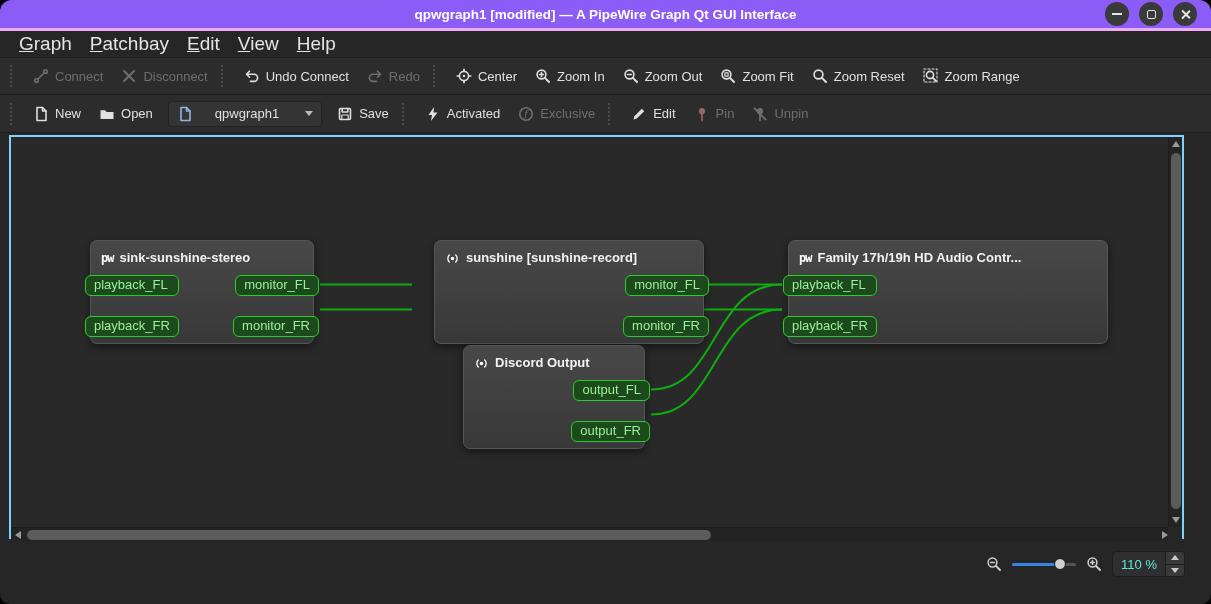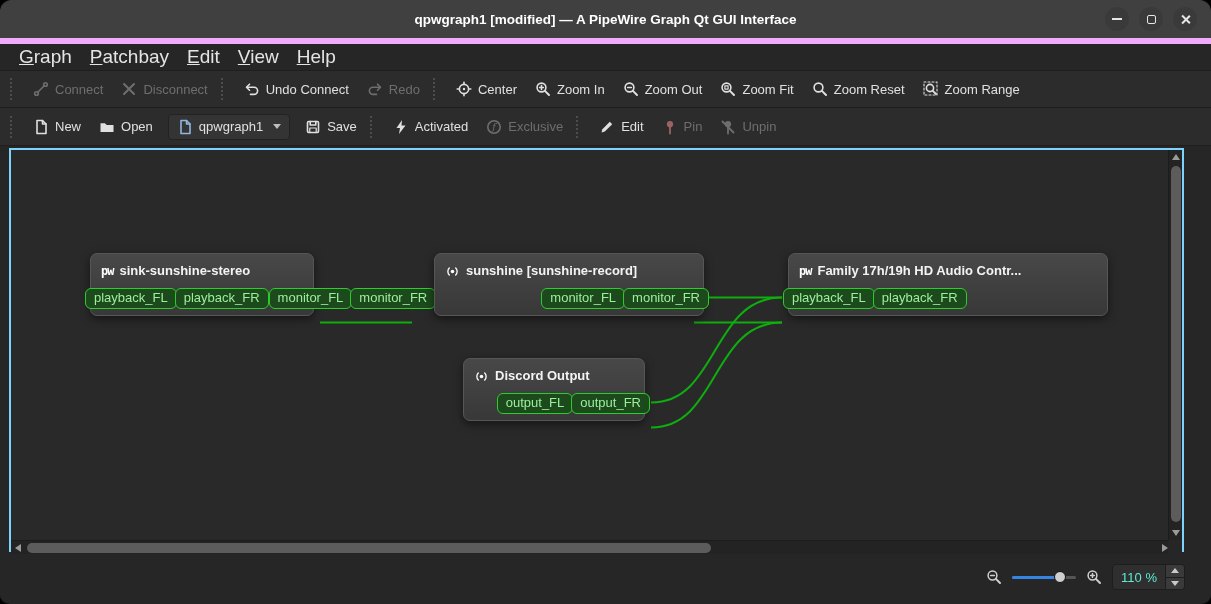--- a/index.html
+++ b/index.html
@@ -3,21 +3,21 @@
 <meta charset="utf-8">
 <style>
   * { margin:0; padding:0; box-sizing:border-box; }
   html,body { background:#000; font-family:"Liberation Sans", sans-serif; }
   .window {
     position:relative; width:1211px; height:604px; background:#262626;
     border-radius:12px 12px 10px 10px; overflow:hidden; color:#e0e0e0;
     box-shadow:0 0 0 1px #0a0a0a;
   }
   
-  .titlebar { height:44px; background:#404040; display:flex; align-items:center; justify-content:center; position:relative; border-bottom:6px solid #f0abfc; }
+  .titlebar { height:31px; background:#8b5cf6; display:flex; align-items:center; justify-content:center; position:relative; border-bottom:3px solid #f0abfc; }
   .titlebar .title { font-size:13.5px; font-weight:bold; color:#ffffff; }
   .win-controls { position:absolute; right:14px; top:0; height:100%; display:flex; align-items:center; gap:10px; }
   .win-btn { width:24px; height:24px; border-radius:50%; background:#3a3a3a; display:flex; align-items:center; justify-content:center; cursor:pointer; }
   .glyph-min { width:10px; height:2px; background:#e6e6e6; }
   .glyph-max { width:9px; height:9px; border:1.5px solid #e6e6e6; border-radius:2px; }
   .glyph-close { position:relative; width:11px; height:11px; }
   .glyph-close::before,.glyph-close::after { content:""; position:absolute; left:5px; top:0; width:1.7px; height:11px; background:#e6e6e6; }
   .glyph-close::before { transform:rotate(45deg);} .glyph-close::after{ transform:rotate(-45deg);}
   
   .menubar { height:27px; background:#262626; display:flex; align-items:center; padding-left:10px; border-bottom:1px solid #1f1f1f; }
@@ -26,32 +26,32 @@
   
   .toolbar { height:37px; background:#2c2c2c; display:flex; align-items:center; padding:0 6px; border-bottom:1px solid #1e1e1e; }
   .toolbar.second { height:38px; }
   .tb-handle { width:8px; height:22px; border-left:2px dotted #4d4d4d; margin:0 6px 0 4px; cursor:grab; }
   .tb-btn { display:flex; align-items:center; gap:6px; padding:5px 9px; font-size:13px; color:#e0e0e0; border-radius:4px; cursor:pointer; white-space:nowrap; }
   .tb-btn.disabled { color:#6e6e6e; cursor:default; }
   .tb-btn svg { flex:0 0 auto; }
   .icon16 { width:16px; height:16px; stroke:currentColor; fill:none; stroke-width:1.6; stroke-linecap:round; stroke-linejoin:round; }
   .icon-pin-tint { color:#9b6363; }
   
-  .combo { display:flex; align-items:center; gap:6px; background:#343434; border:1px solid #222; border-radius:4px; padding:3px 8px; margin:0 6px; font-size:13px; color:#e0e0e0; cursor:pointer; height:26px; }
+  .combo { display:flex; align-items:center; gap:22px; background:#343434; border:1px solid #222; border-radius:4px; padding:3px 8px; margin:0 6px; font-size:13px; color:#e0e0e0; cursor:pointer; height:26px; }
   .combo .caret { width:0; height:0; border-left:4px solid transparent; border-right:4px solid transparent; border-top:5px solid #bdbdbd; margin-left:4px; }
   
   .canvas-wrap { position:relative; margin:2px 9px 0 9px; width:1175px; height:404px; background:#292929; border:2px solid #7dd3fc; }
   .viewport { position:absolute; left:0; top:0; width:1161px; height:390px; overflow:hidden; }
   .wires { position:absolute; left:0; top:0; pointer-events:none; }
   .wires path { stroke:#0eae0e; stroke-width:2; fill:none; }
   .node { position:absolute; background:linear-gradient(#484848,#383838); border:1px solid #565656; border-radius:7px; box-shadow:0 3px 9px rgba(0,0,0,.5); padding:5px 0 6px 0; }
   .node-title { height:24px; line-height:24px; display:flex; align-items:center; gap:6px; padding:0 10px; margin-bottom:5px; font-size:13px; font-weight:bold; color:#f3f3f3; white-space:nowrap; overflow:hidden; }
   .pw-glyph { font-family:"DejaVu Sans Mono", monospace; font-size:12px; font-weight:bold; color:#fff; letter-spacing:-1px; }
   .node-body { display:flex; justify-content:space-between; }
-  .ports-col { display:flex; flex-direction:row; gap:4px; }
+  .ports-col { display:flex; flex-direction:column; gap:20px; }
   .ports-col.right { align-items:flex-end; margin-left:auto; }
   .port { height:21px; line-height:17px; font-size:13px; color:#9cf09c; background:#1c4a1c; border:1.5px solid #2dcc2d; border-radius:6px; padding:0 8px; cursor:pointer; white-space:nowrap; }
   .ports-col.left .port { margin-left:-6px; }
   .ports-col.right .port { margin-right:-6px; }
   
   .vscroll { position:absolute; right:0; top:0; width:14px; height:390px; background:#232323; border-left:1px solid #1c1c1c; }
   .hscroll { position:absolute; left:0; top:390px; height:14px; width:1161px; background:#232323; border-top:1px solid #1c1c1c; }
   .corner { position:absolute; right:0; top:390px; width:14px; height:14px; background:#262626; }
   .vthumb { position:absolute; left:2px; top:16px; width:10px; height:356px; background:#5c5c5c; border-radius:5px; }
   .hthumb { position:absolute; top:2px; left:16px; width:684px; height:10px; background:#5c5c5c; border-radius:5px; }

